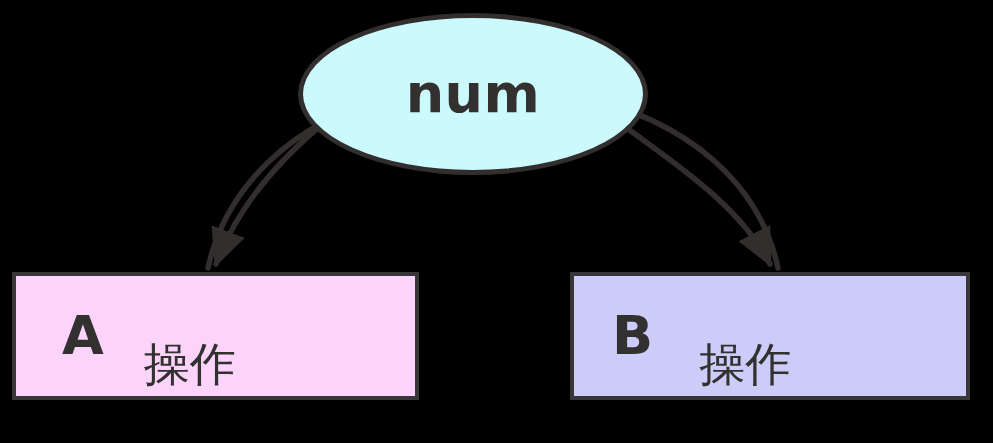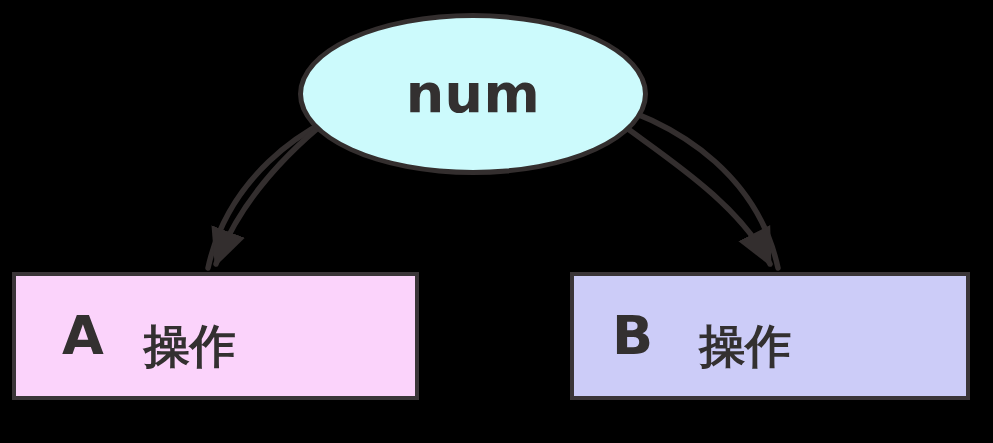--- a/index.html
+++ b/index.html
@@ -91,26 +91,26 @@
   #node-b .rect-label-group { padding-left: 38px; }
 
   .rect-tag {
     font-size: 54px;
     font-weight: bold;
     color: #333030;
     line-height: 1;
   }
   .rect-op {
     font-size: 46px;
-    font-weight: bold;
+    font-weight: normal;
     color: #333030;
     line-height: 1;
     margin-left: 40px;
     position: relative;
-    top: 8px;
+    top: 26px;
   }
   #node-b .rect-op { margin-left: 46px; }
 </style>
 </head>
 <body>
 
 <div id="diagram-canvas">
 
   <svg id="edge-layer" viewBox="0 0 993 443" xmlns="http://www.w3.org/2000/svg">
     <defs>

